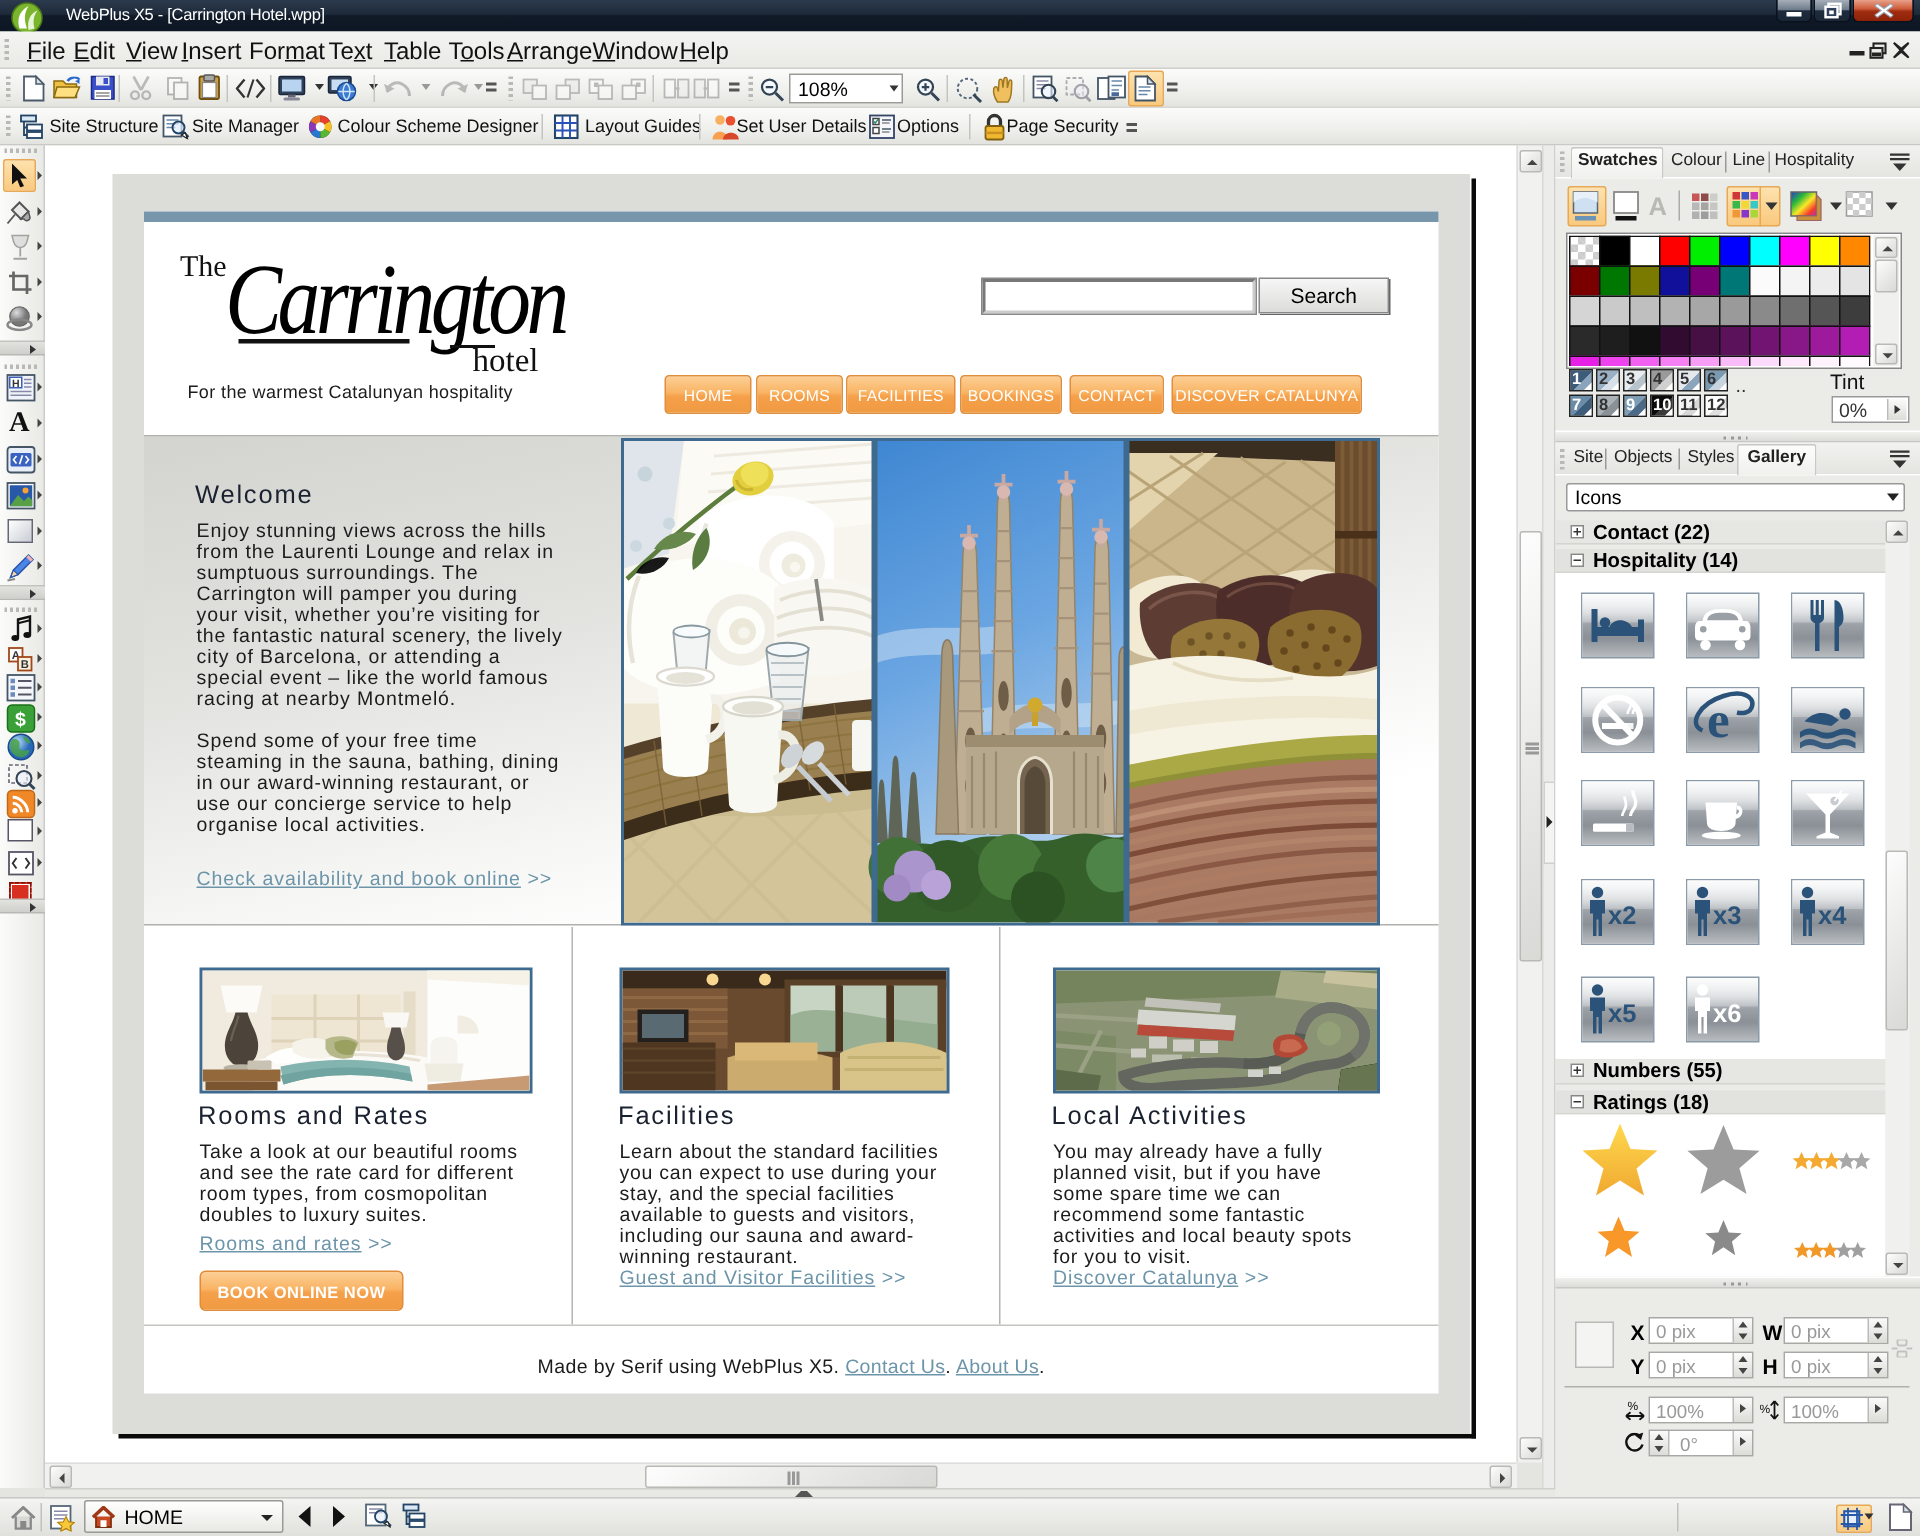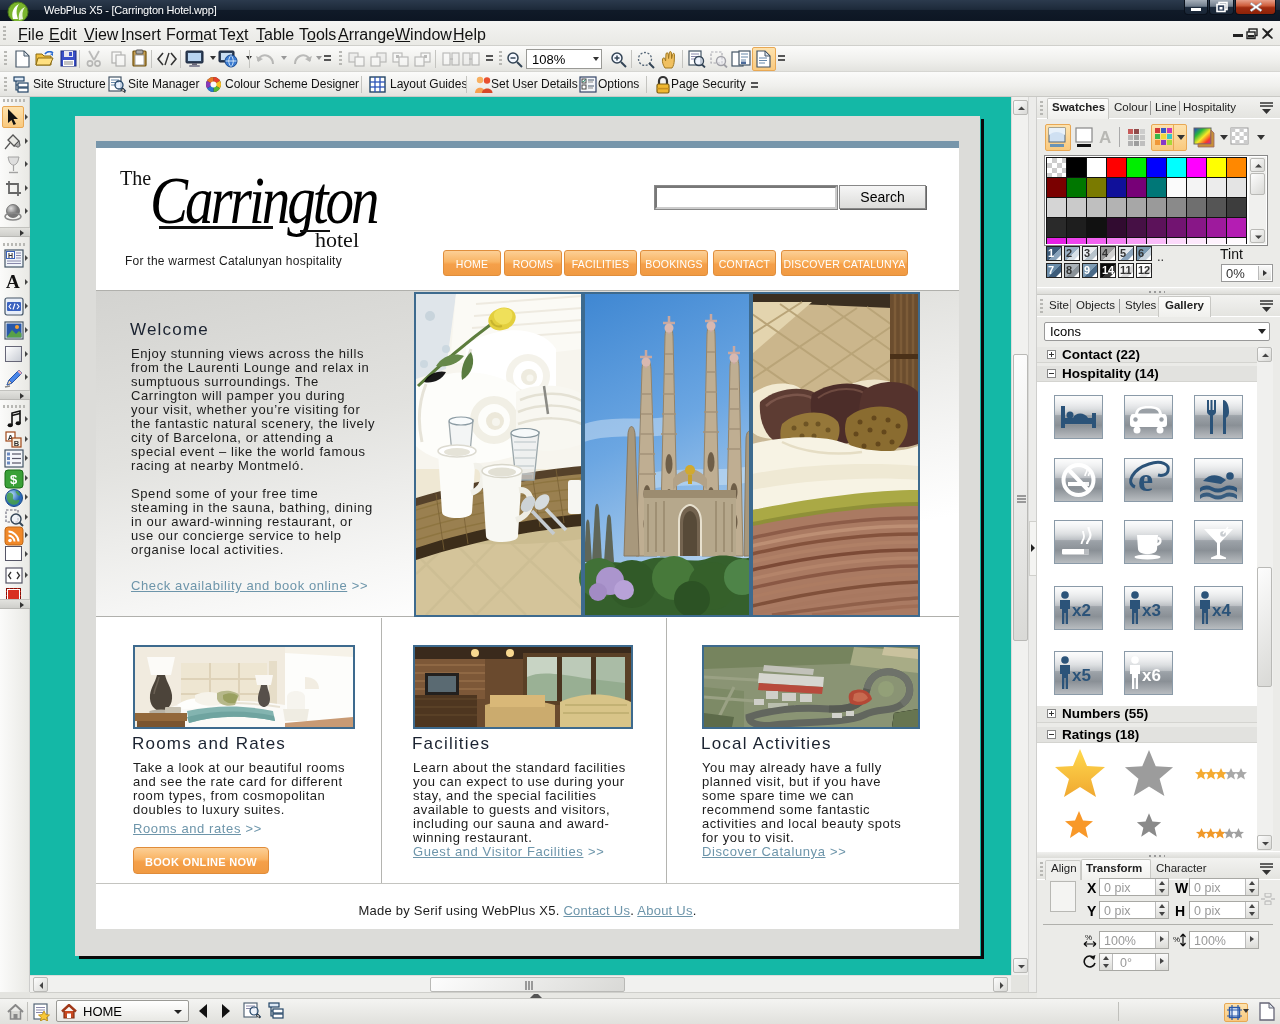--- a/index.html
+++ b/index.html
@@ -30,21 +30,21 @@
 .tsep { position:absolute; width:1px; background:#c4c4c0; }
 
 
 #lefttools { left:0; top:97px; width:30px; height:895px; background:linear-gradient(90deg,#fbfbfa,#e9e9e5); border-right:1px solid #cccccb; }
 .hgrip { position:absolute; left:3px; width:22px; height:3px; background:repeating-linear-gradient(90deg,#b8b8b4 0 2px,transparent 2px 4px); }
 .larr { position:absolute; left:25px; width:0; height:0; border-top:3px solid transparent; border-bottom:3px solid transparent; border-left:3.5px solid #444; }
 .lexp { position:absolute; left:0; width:30px; height:10px; background:linear-gradient(180deg,#e2e2de,#cfcfcb); border-top:1px solid #c2c2be; border-bottom:1px solid #b8b8b4; }
 .lexp:after { content:""; position:absolute; right:6px; top:2px; width:0; height:0; border-top:3px solid transparent; border-bottom:3px solid transparent; border-left:4px solid #333; }
 
 
-#canvas { left:30px; top:97px; width:981px; height:895px; background:#14b8a6; overflow:hidden;text-decoration:underline; }
+#canvas { left:30px; top:97px; width:981px; height:895px; background:#ffffff; overflow:hidden;text-decoration:underline; }
 #page { position:absolute; left:45px; top:19px; width:905px; height:840px; background:#dcdcd9; }
 #pageshadow1 { position:absolute; left:951px; top:22px; width:3px; height:840px; background:#0a0a0a; }
 #pageshadow2 { position:absolute; left:49px; top:859px; width:905px; height:3px; background:#0a0a0a; }
 #site { position:absolute; left:66px; top:44px; width:863px; height:788px; background:#fff; }
 
 
 #vscroll { left:1011px; top:97px; width:17px; height:878px; background:#f1f1ef; border-left:1px solid #dcdcda; }
 #hscroll { left:30px; top:975px; width:981px; height:17px; background:#f1f1ef; border-top:1px solid #dcdcda; }
 .sbtn { position:absolute; background:linear-gradient(135deg,#fdfdfd,#d9d9d6); border:1px solid #b9b9b6; border-radius:2px; }
 #collapsebar { left:1028px; top:97px; width:9px; height:895px; background:#ececea; border-left:1px solid #d8d8d6; border-right:1px solid #cfcfcd; }
@@ -1124,21 +1124,21 @@
         </div>
         <div style="position:absolute;left:18px;top:17px;width:16px;height:15px;border:1px solid #222;background:linear-gradient(135deg,#aab2b8 0 55%,#8a9298 55%);">
           <span style="position:absolute;left:1px;top:0px;font-size:11px;font-weight:bold;color:#333;">8</span>
           <div style="position:absolute;right:0;bottom:0;width:0;height:0;border-left:5px solid transparent;border-bottom:5px solid #fff;"></div>
         </div>
         <div style="position:absolute;left:36px;top:17px;width:16px;height:15px;border:1px solid #222;background:linear-gradient(135deg,#7e9cb4 0 55%,#4a6a88 55%);">
           <span style="position:absolute;left:1px;top:0px;font-size:11px;font-weight:bold;color:#fff;">9</span>
           <div style="position:absolute;right:0;bottom:0;width:0;height:0;border-left:5px solid transparent;border-bottom:5px solid #fff;"></div>
         </div>
         <div style="position:absolute;left:54px;top:17px;width:16px;height:15px;border:1px solid #222;background:linear-gradient(135deg,#0a0a0a 0 55%,#3a3a3a 55%);">
-          <span style="position:absolute;left:1px;top:0px;font-size:11px;font-weight:bold;color:#fff;">14</span>
+          <span style="position:absolute;left:1px;top:0px;font-size:11px;font-weight:bold;color:#fff;">10</span>
           <div style="position:absolute;right:0;bottom:0;width:0;height:0;border-left:5px solid transparent;border-bottom:5px solid #fff;"></div>
         </div>
         <div style="position:absolute;left:72px;top:17px;width:16px;height:15px;border:1px solid #222;background:linear-gradient(135deg,#f4f4f4 0 55%,#d8d8d8 55%);">
           <span style="position:absolute;left:1px;top:0px;font-size:11px;font-weight:bold;color:#333;">11</span>
           <div style="position:absolute;right:0;bottom:0;width:0;height:0;border-left:5px solid transparent;border-bottom:5px solid #fff;"></div>
         </div>
         <div style="position:absolute;left:90px;top:17px;width:16px;height:15px;border:1px solid #222;background:linear-gradient(135deg,#ffffff 0 55%,#e0e0e0 55%);">
           <span style="position:absolute;left:1px;top:0px;font-size:11px;font-weight:bold;color:#333;">12</span>
           <div style="position:absolute;right:0;bottom:0;width:0;height:0;border-left:5px solid transparent;border-bottom:5px solid #fff;"></div>
         </div>
@@ -1396,32 +1396,20 @@
       <div class="sbtn" style="left:0;top:220px;width:15px;height:120px;"></div>
       <div class="sbtn" style="left:0;top:488px;width:15px;height:15px;"><svg width="15" height="15" viewBox="0 0 15 15">
             <path d="M4 6 L7.5 9.5 L11 6 Z" fill="#444"></path>
           </svg></div>
     </div>
 
     <div class="abs" style="left:0;top:754px;width:243px;height:8px;background:linear-gradient(180deg,#f0f0ee,#dcdcd8);border-top:1px solid #fff;border-bottom:1px solid #c8c8c4;">
         <div style="position:absolute;left:112px;top:3px;width:16px;height:2px;background:repeating-linear-gradient(90deg,#999 0 2px,transparent 2px 5px);"></div>
       </div>
 
-    <div class="ptabrow" style="top:761px;">
-      <div class="grip" style="left:3px;top:4px;height:14px;"></div>
-      <div class="abs" style="left:8px;top:2px;width:36px;height:20px;background:#efefec;border:1px solid #ccccc8;border-bottom:none;border-radius:2px 2px 0 0;"></div>
-      <div class="ptab" style="left:14px;">Align</div>
-      <div class="abs" style="left:44px;top:1px;width:70px;height:21px;background:linear-gradient(180deg,#fdfdfc,#f0f0ed);border:1px solid #c8c8c4;border-bottom:none;border-radius:2px 2px 0 0;"></div>
-      <div class="ptab active" style="left:49px;">Transform</div>
-      <div class="ptab" style="left:119px;">Character</div>
-      <svg class="abs" style="left:222px;top:5px" width="15" height="13" viewBox="0 0 15 13">
-          <path d="M1 1 L14 1 M1 4 L14 4" stroke="#333" stroke-width="1.5"></path>
-          <path d="M3 7 L12 7 L7.5 12 Z" fill="#333"></path>
-        </svg>
-    </div>
     <div class="abs" style="left:13px;top:784px;width:26px;height:31px;background:#f4f4f2;border:1px solid #b8b8b4;"></div>
     <div class="abs" style="left:50px;top:783px;font-size:14px;font-weight:bold;">X</div>
     <div class="tfin" style="left:62px;top:781px;">
         <span>0 pix</span>
         <div class="spin"></div>
       </div>
     <div class="abs" style="left:138px;top:783px;font-size:14px;font-weight:bold;">W</div>
     <div class="tfin" style="left:152px;top:781px;">
         <span>0 pix</span>
         <div class="spin"></div>

